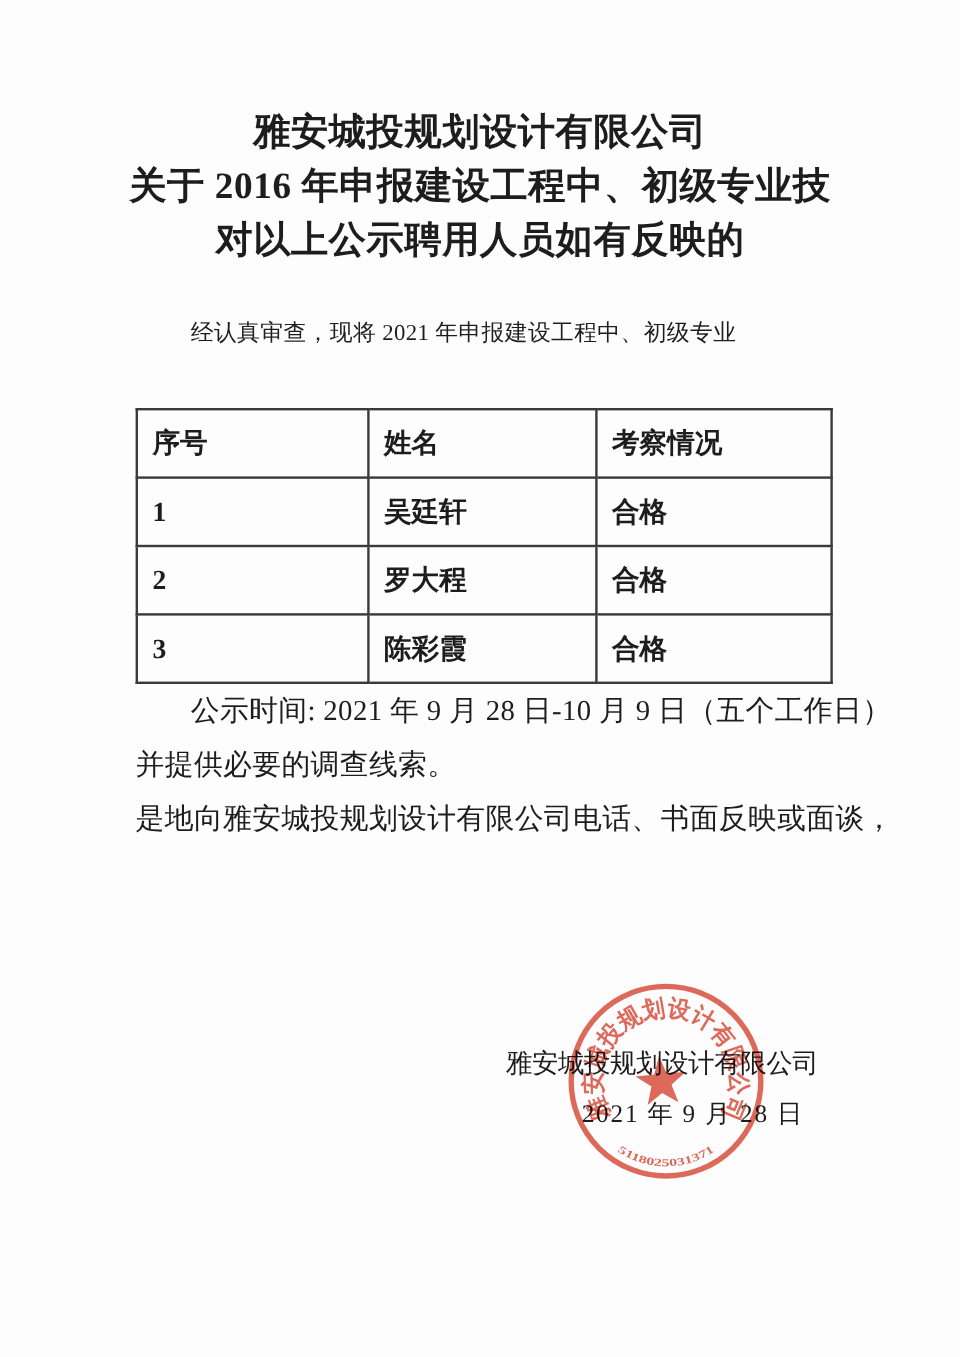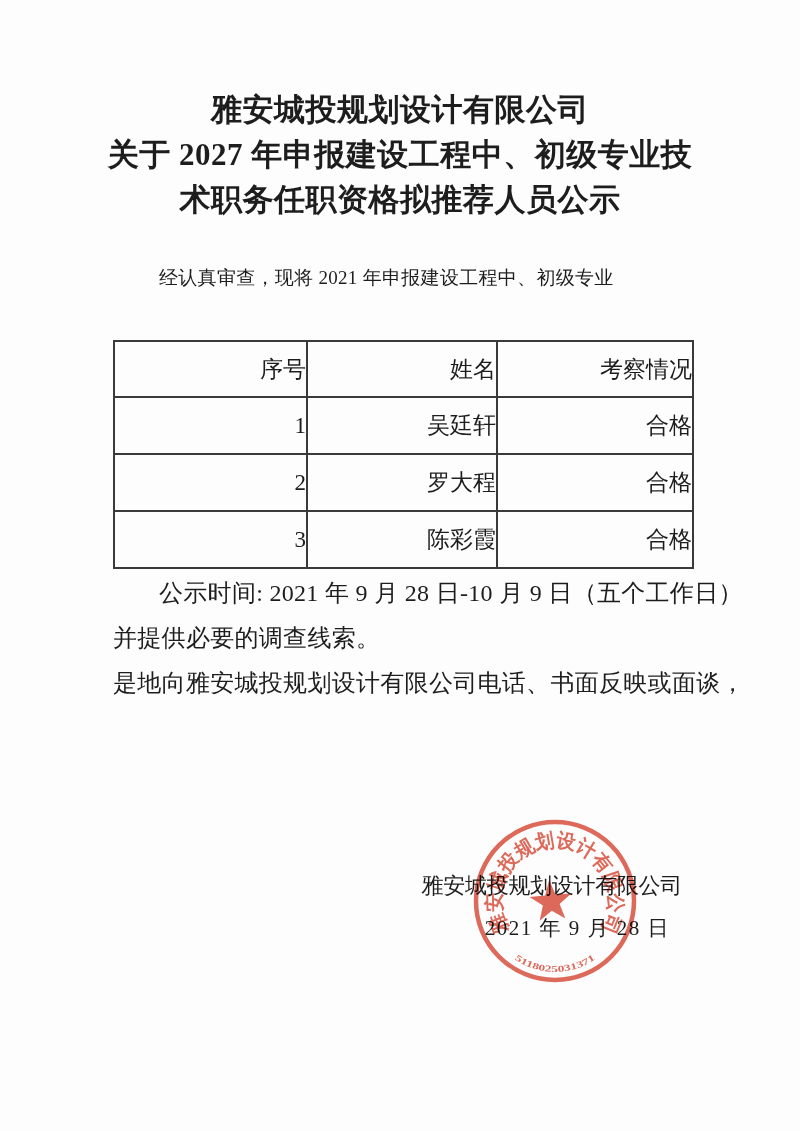--- a/index.html
+++ b/index.html
@@ -31,23 +31,23 @@
 
   table.roster {
     position: absolute; top: 340px; left: 113px;
     width: 579px;
     border-collapse: collapse;
     table-layout: fixed;
     font-size: 23px;
   }
   table.roster th, table.roster td {
     border: 2px solid #3a3a3a;
-    text-align: right; vertical-align: middle;
-    font-weight: normal;
-    padding: 0;
+    text-align: left; vertical-align: middle;
+    font-weight: bold;
+    padding: 12px;
   }
   table.roster thead tr { height: 56px; }
   table.roster tbody tr { height: 57px; }
 
   .lower-block {
     position: absolute; top: 571px; left: 113px; width: 600px;
     font-size: 24px; line-height: 45px;
     letter-spacing: 0.3px;
     white-space: nowrap;
   }
@@ -72,22 +72,22 @@
     font-family: "Liberation Serif", "DejaVu Serif", serif;
   }
 </style>
 </head>
 <body>
 
 <div class="page">
 
   <div class="title-block">
     <div>雅安城投规划设计有限公司</div>
-    <div>关于 2027 年申报建设工程中、初级专业技</div>
-    <div>术职务任职资格拟推荐人员公示</div>
+    <div>关于 2016 年申报建设工程中、初级专业技</div>
+    <div>对以上公示聘用人员如有反映的</div>
   </div>
 
   <div class="intro-block">
     <div class="indent">经认真审查，现将 2021 年申报建设工程中、初级专业</div>
   </div>
 
   <table class="roster">
     <colgroup>
       <col style="width:193px">
         <col style="width:190px">

